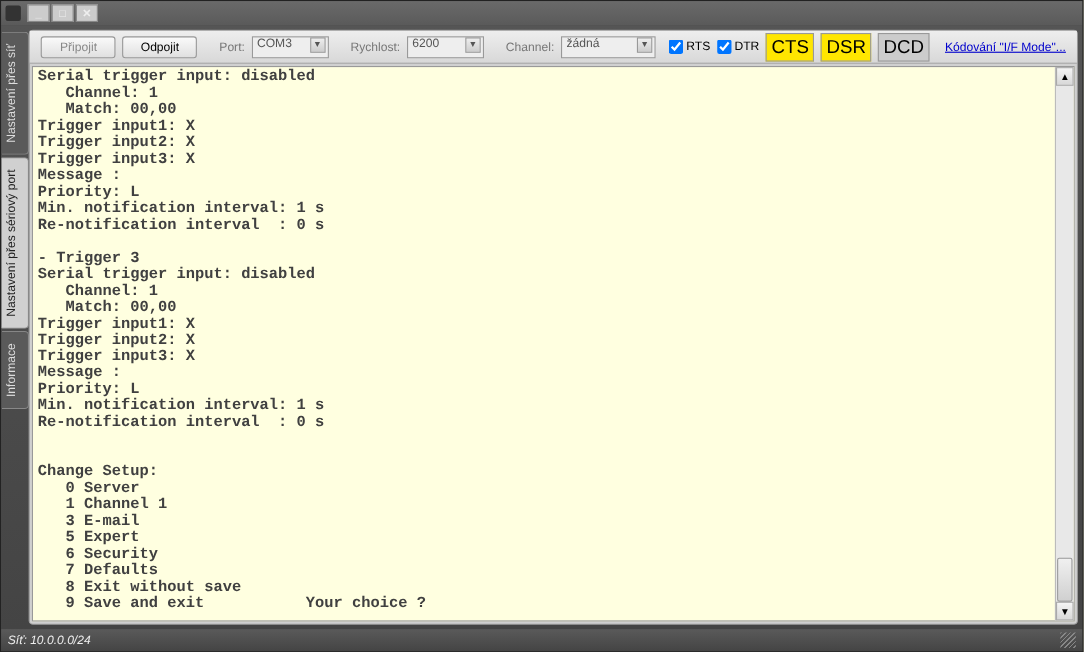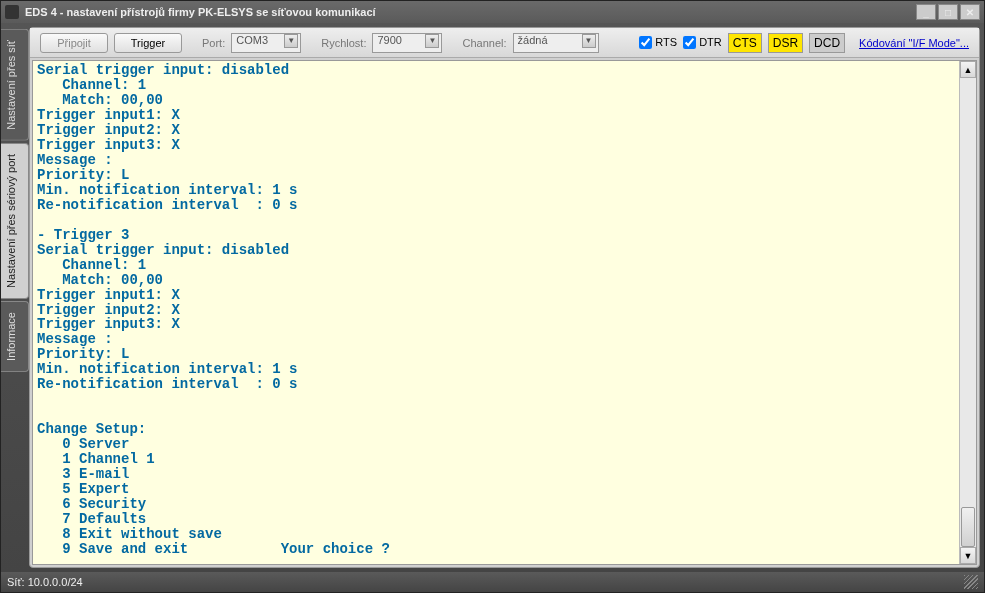--- a/index.html
+++ b/index.html
@@ -110,42 +110,42 @@
   width: 14px; height: 14px;
   background: linear-gradient(#eee,#ccc);
   border: 1px solid #999;
   display:flex; align-items:center; justify-content:center;
   font-size: 8px;
 }
 .chklabel { display:flex; align-items:flex-start; gap:3px; font-size:11px; }
 .chklabel input { margin:0; }
 .indicator {
   padding: 2px 4px;
-  font-size: 12px;
+  font-size: 17px;
   border: 1px solid #999;
   background: #ccc;
 }
 .indicator.on { background: #ffe600; }
 .link { color: #0000cc; text-decoration: underline; cursor: pointer; font-size: 11px; margin-left:8px; white-space:nowrap;}
 .terminal-wrap {
   flex: 1;
   display: flex;
   background: #ffffe0;
   border: 1px solid #999;
   margin: 2px;
 }
 .terminal {
   flex: 1;
   font-family: "Courier New", monospace;
   font-size: 14px;
   font-weight: bold;
   white-space: pre;
   padding: 2px 4px;
   overflow: hidden;
-  color: #0369a1;
+  color: #404040;
   line-height: 1.07;
 }
 .scrollbar {
   width: 17px;
   background: #e8e8e8;
   display: flex; flex-direction: column;
   border-left: 1px solid #bbb;
 }
 .sb-btn {
   height: 17px;
@@ -167,60 +167,60 @@
 }
 .statusbar {
   height: 20px;
   background: linear-gradient(#5a5a5a,#444);
   color: #eee;
   display: flex;
   align-items: center;
   padding: 0 6px;
   font-size: 11px;
   justify-content: space-between;
+  font-style: italic;
 }
 .grip {
   width: 14px; height: 14px;
   background: repeating-linear-gradient(135deg, #888 0 1px, transparent 1px 3px);
 }
 </style>
 </head>
 <body>
 
 <div class="titlebar">
   <div class="icon"></div>
-  <div class="title">EDS 4 - nastavení přístrojů firmy PK-ELSYS se síťovou komunikací</div>
   <div class="winbtns">
     <div class="winbtn">_</div>
     <div class="winbtn">□</div>
     <div class="winbtn">✕</div>
   </div>
 </div>
 
 <div class="main">
   <div class="vtabs">
     <div class="vtab">Nastavení přes síť</div>
     <div class="vtab active">Nastavení přes sériový port</div>
     <div class="vtab">Informace</div>
   </div>
 
   <div class="content">
     <div class="toolbar">
       <button class="btn disabled">Připojit</button>
-      <button class="btn">Trigger</button>
+      <button class="btn">Odpojit</button>
 
       <span class="lbl">Port:</span>
       <div class="sel">
         <span>COM3</span>
         <span class="arrow">▼</span>
       </div>
 
       <span class="lbl">Rychlost:</span>
       <div class="sel">
-        <span>7900</span>
+        <span>6200</span>
         <span class="arrow">▼</span>
       </div>
 
       <span class="lbl">Channel:</span>
       <div class="sel" style="width:86px">
         <span>žádná</span>
         <span class="arrow">▼</span>
       </div>
 
       <div style="flex:1"></div>

